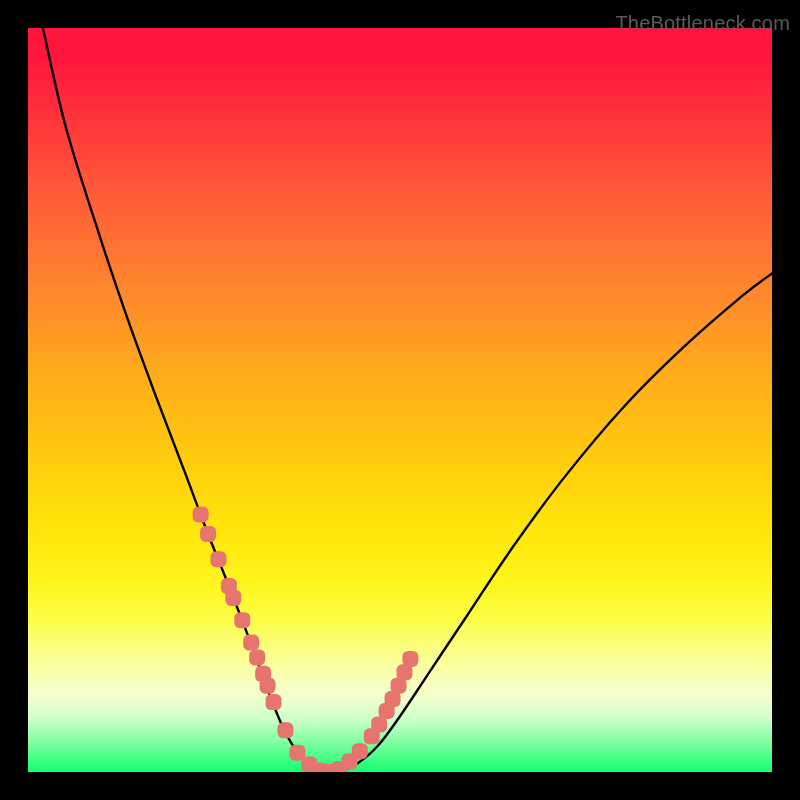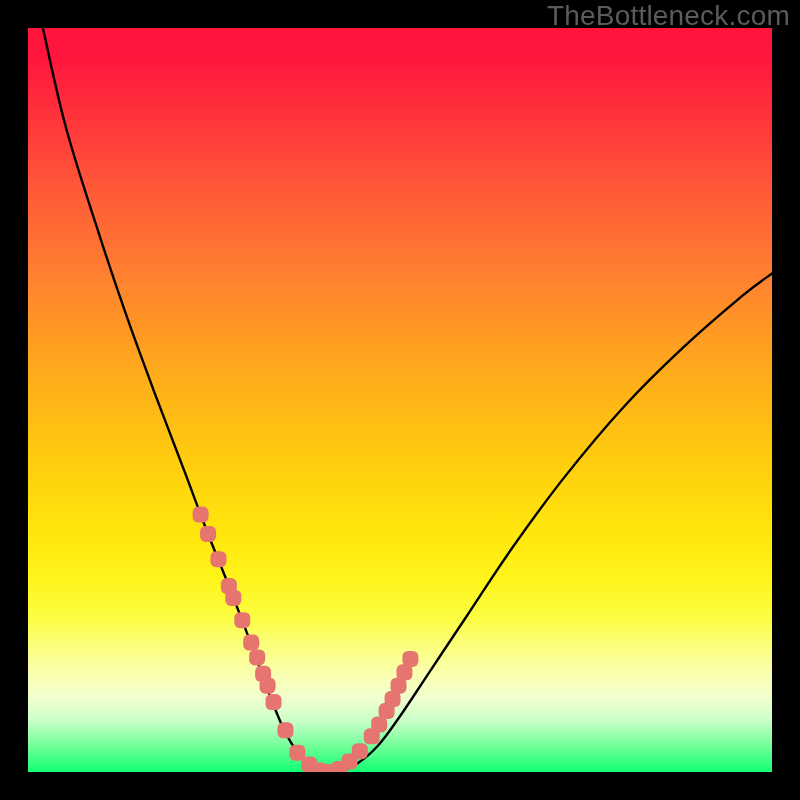--- a/index.html
+++ b/index.html
@@ -48,24 +48,24 @@
       #fbff7b 83%,
       #faffb2 87%,
       #f1ffce 90%,
       #ccffc9 93%,
       #80ffa0 96%,
       #11ff71 100%
     );
   }
   .watermark {
     position: absolute;
-    top: 0;
+    top: 12px;
     right: 10px;
     color: #5b5b5b;
-    font-size: 28px;
+    font-size: 20px;
     font-weight: 500;
     letter-spacing: 0.2px;
     user-select: none;
   }
   svg.curve {
     position: absolute;
     left: 0;
     top: 0;
     width: 100%;
     height: 100%;

